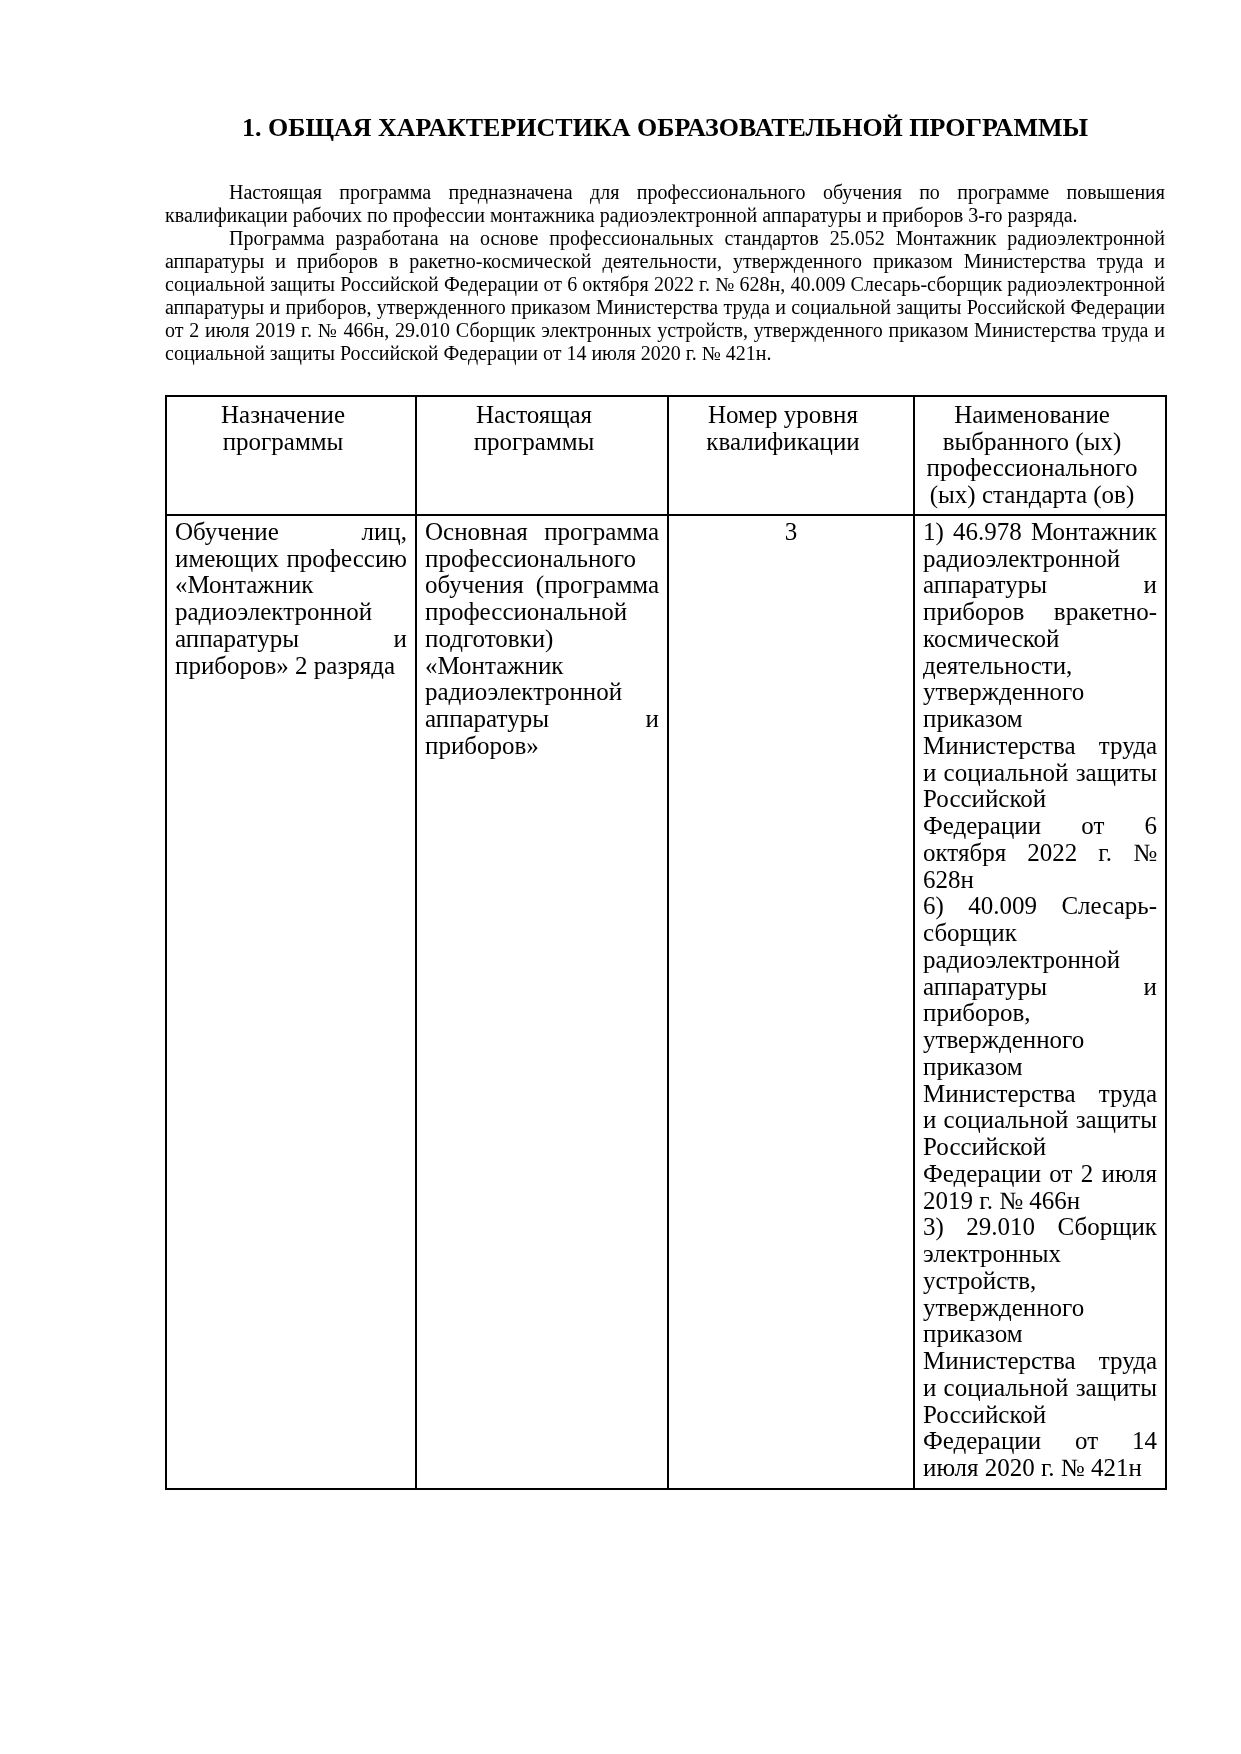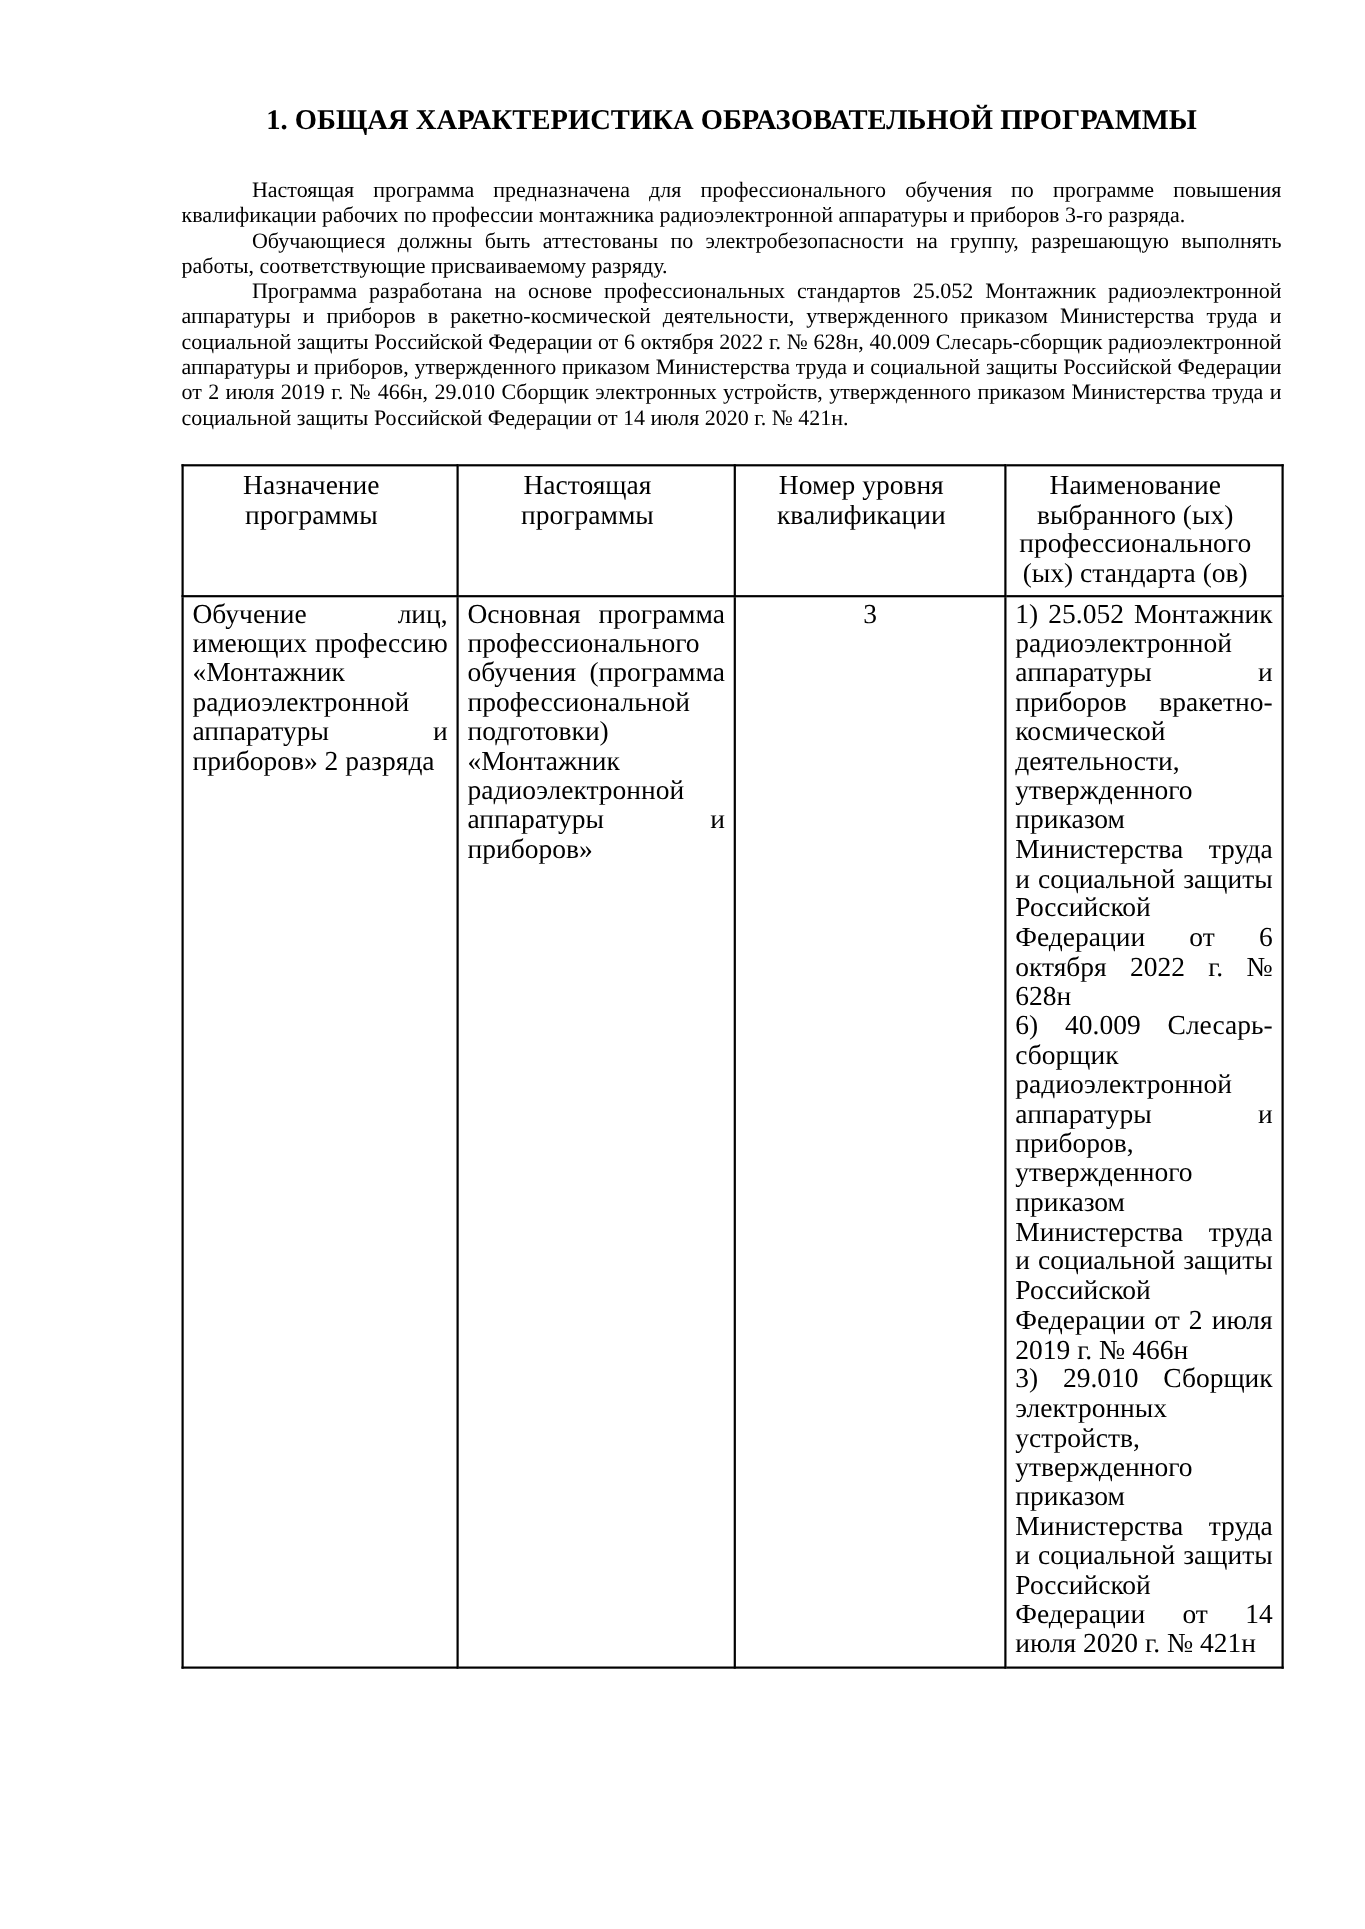--- a/index.html
+++ b/index.html
@@ -18,21 +18,21 @@
   .page {
     position: absolute;
     left: 0; top: 0;
     width: 1241px;
     height: 1754px;
     background: #ffffff;
   }
   .content {
     position: absolute;
     left: 165px;
-    top: 94px;
+    top: 113px;
     width: 1000px;
   }
   .doc-title {
     font-size: 26px;
     font-weight: bold;
     text-align: center;
     line-height: 1.15;
     margin: 0 0 38px 0;
   }
   p.body-par {
@@ -77,21 +77,20 @@
 <body>
 
 <div class="page">
   <div class="content">
 
     <h1 class="doc-title">1. ОБЩАЯ ХАРАКТЕРИСТИКА ОБРАЗОВАТЕЛЬНОЙ ПРОГРАММЫ</h1>
 
     <p class="body-par">Настоящая программа предназначена для профессионального обучения по программе повышения квалификации рабочих по профессии монтажника радиоэлектронной аппаратуры и приборов 3-го разряда.</p>
 
 
-    <p class="body-par">Обучающиеся должны быть аттестованы по электробезопасности на группу, разрешающую выполнять работы, соответствующие присваиваемому разряду.</p>
 
     <p class="body-par">Программа разработана на основе профессиональных стандартов 25.052 Монтажник радиоэлектронной аппаратуры и приборов в ракетно-космической деятельности, утвержденного приказом Министерства труда и социальной защиты Российской Федерации от 6 октября 2022 г. № 628н, 40.009 Слесарь-сборщик радиоэлектронной аппаратуры и приборов, утвержденного приказом Министерства труда и социальной защиты Российской Федерации от 2 июля 2019 г. № 466н, 29.010 Сборщик электронных устройств, утвержденного приказом Министерства труда и социальной защиты Российской Федерации от 14 июля 2020 г. № 421н.</p>
 
     <table class="ptable">
       <colgroup>
         <col style="width:25%">
         <col style="width:25.2%">
         <col style="width:24.6%">
         <col style="width:25.2%">
       </colgroup>
@@ -102,21 +101,21 @@
           <th>Номер уровня квалификации</th>
           <th>Наименование выбранного (ых) профессионального (ых) стандарта (ов)</th>
         </tr>
       </thead>
       <tbody>
         <tr>
           <td>Обучение лиц, имеющих профессию «Монтажник радиоэлектронной аппаратуры и приборов» 2 разряда</td>
           <td>Основная программа профессионального обучения (программа профессиональной подготовки) «Монтажник радиоэлектронной аппаратуры и приборов»</td>
           <td class="center-cell">3</td>
           <td>
-            <p class="std-item">1) 25.052 Монтажник радиоэлектронной аппаратуры и приборов вракетно-космической деятельности, утвержденного приказом Министерства труда и социальной защиты Российской Федерации от 6 октября 2022 г. № 628н</p>
+            <p class="std-item">1) 46.978 Монтажник радиоэлектронной аппаратуры и приборов вракетно-космической деятельности, утвержденного приказом Министерства труда и социальной защиты Российской Федерации от 6 октября 2022 г. № 628н</p>
             <p class="std-item">6) 40.009 Слесарь-сборщик радиоэлектронной аппаратуры и приборов, утвержденного приказом Министерства труда и социальной защиты Российской Федерации от 2 июля 2019 г. № 466н</p>
             <p class="std-item">3) 29.010 Сборщик электронных устройств, утвержденного приказом Министерства труда и социальной защиты Российской Федерации от 14 июля 2020 г. № 421н</p>
           </td>
         </tr>
       </tbody>
     </table>
 
   </div>
 </div>
 

